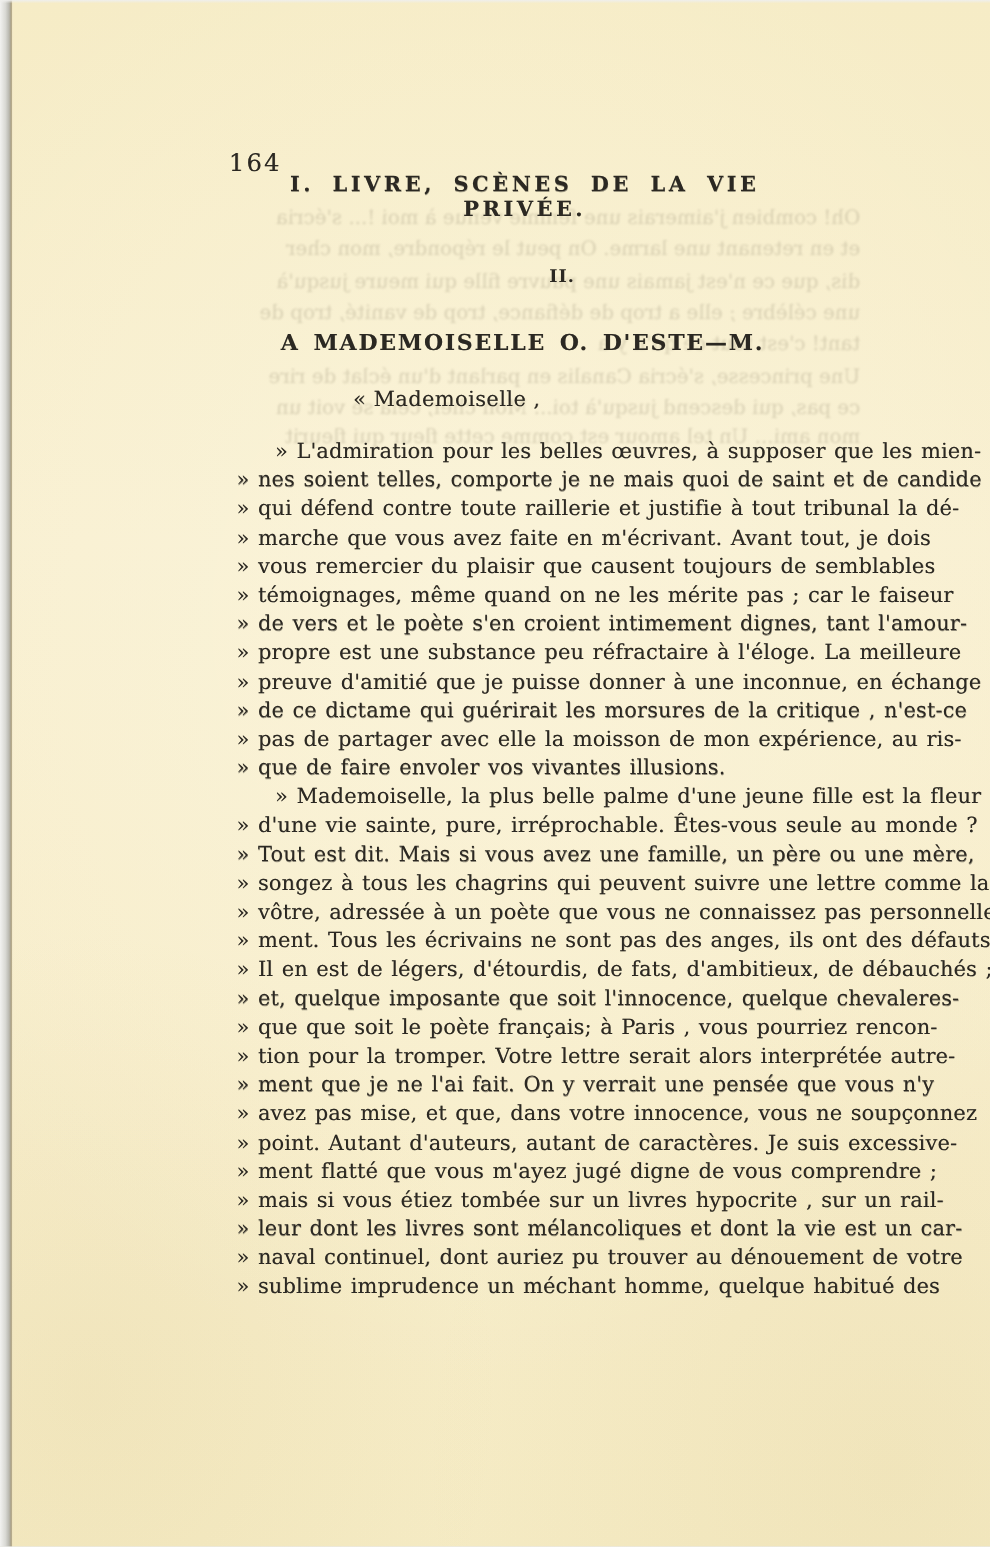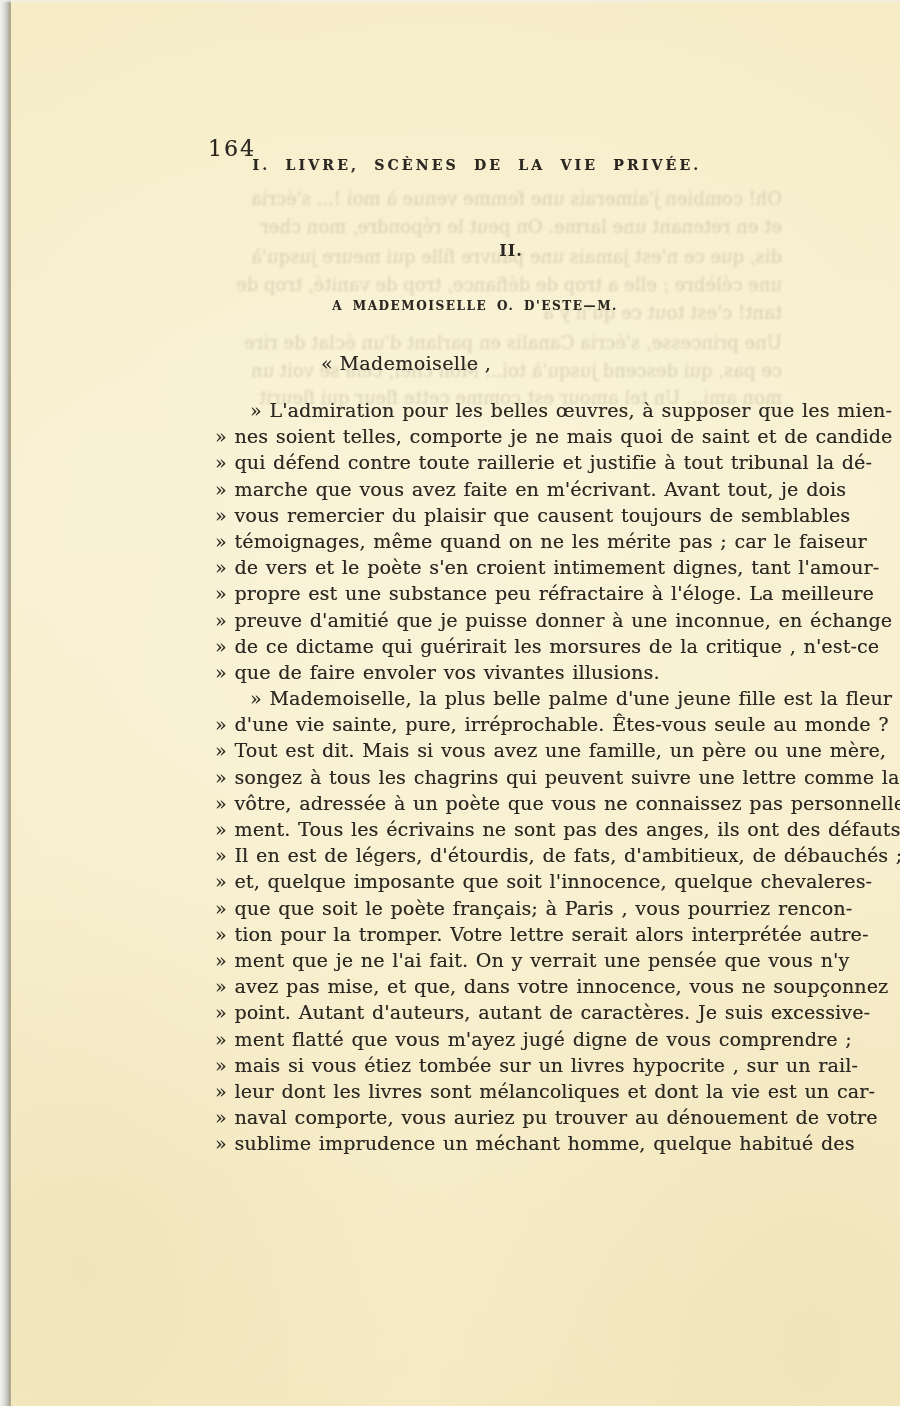--- a/index.html
+++ b/index.html
@@ -27,31 +27,31 @@
     background:linear-gradient(180deg,#efefec,rgba(239,239,236,0));
   }
   .ink{color:#2b2822;}
   .folio{
     position:absolute;left:197px;top:136px;
     font-size:22px;letter-spacing:2px;
     text-shadow:0.3px 0.3px 0.4px rgba(43,40,34,0.55);
   }
   .running-title{
     position:absolute;left:204px;top:157px;width:524px;
-    text-align:center;font-size:14px;font-weight:bold;
+    text-align:center;font-size:19px;font-weight:bold;
     letter-spacing:3.2px;word-spacing:7px;
     text-shadow:0.2px 0.2px 0.3px rgba(43,40,34,0.45);
   }
   .heading-ii{
     position:absolute;left:450px;top:241px;width:100px;
     text-align:center;font-size:16px;font-weight:bold;letter-spacing:1px;
   }
   .letter-heading{
     position:absolute;left:204px;top:299px;width:520px;
-    text-align:center;font-size:12px;font-weight:bold;
+    text-align:center;font-size:20px;font-weight:bold;
     letter-spacing:1.6px;word-spacing:4px;
     text-shadow:0.2px 0.2px 0.3px rgba(43,40,34,0.4);
   }
   .salutation{
     position:absolute;left:310px;top:352px;
     font-size:19px;letter-spacing:0.4px;
     text-shadow:0.3px 0.3px 0.4px rgba(43,40,34,0.5);
   }
   .letter-body{
     position:absolute;left:204px;top:397px;width:577px;
@@ -100,36 +100,37 @@
       <div class="line indent">» L'admiration pour les belles œuvres, à supposer que les mien-</div>
       <div class="line">» nes soient telles, comporte je ne mais quoi de saint et de candide</div>
       <div class="line">» qui défend contre toute raillerie et justifie à tout tribunal la dé-</div>
       <div class="line">» marche que vous avez faite en m'écrivant. Avant tout, je dois</div>
       <div class="line">» vous remercier du plaisir que causent toujours de semblables</div>
       <div class="line">» témoignages, même quand on ne les mérite pas ; car le faiseur</div>
       <div class="line">» de vers et le poète s'en croient intimement dignes, tant l'amour-</div>
       <div class="line">» propre est une substance peu réfractaire à l'éloge. La meilleure</div>
       <div class="line">» preuve d'amitié que je puisse donner à une inconnue, en échange</div>
       <div class="line">» de ce dictame qui guérirait les morsures de la critique , n'est-ce</div>
+      <div class="line">» pas de partager avec elle la moisson de mon expérience, au ris-</div>
       <div class="line no-just">» que de faire envoler vos vivantes illusions.</div>
       <div class="line indent">» Mademoiselle, la plus belle palme d'une jeune fille est la fleur</div>
       <div class="line">» d'une vie sainte, pure, irréprochable. Êtes-vous seule au monde ?</div>
       <div class="line">» Tout est dit. Mais si vous avez une famille, un père ou une mère,</div>
       <div class="line">» songez à tous les chagrins qui peuvent suivre une lettre comme la</div>
       <div class="line">» vôtre, adressée à un poète que vous ne connaissez pas personnelle-</div>
       <div class="line">» ment. Tous les écrivains ne sont pas des anges, ils ont des défauts.</div>
       <div class="line">» Il en est de légers, d'étourdis, de fats, d'ambitieux, de débauchés ;</div>
       <div class="line">» et, quelque imposante que soit l'innocence, quelque chevaleres-</div>
       <div class="line">» que que soit le poète français; à Paris , vous pourriez rencon-</div>
       <div class="line">» tion pour la tromper. Votre lettre serait alors interprétée autre-</div>
       <div class="line">» ment que je ne l'ai fait. On y verrait une pensée que vous n'y</div>
       <div class="line">» avez pas mise, et que, dans votre innocence, vous ne soupçonnez</div>
       <div class="line">» point. Autant d'auteurs, autant de caractères. Je suis excessive-</div>
       <div class="line">» ment flatté que vous m'ayez jugé digne de vous comprendre ;</div>
       <div class="line">» mais si vous étiez tombée sur un livres hypocrite , sur un rail-</div>
       <div class="line">» leur dont les livres sont mélancoliques et dont la vie est un car-</div>
-      <div class="line">» naval comporte, vous auriez pu trouver au dénouement de votre</div>
+      <div class="line">» naval continuel, dont auriez pu trouver au dénouement de votre</div>
       <div class="line">» sublime imprudence un méchant homme, quelque habitué des</div>
     </div>
 </div>
 
 <div class="edge-left"></div>
 <div class="edge-top"></div>
 
 </body></html>

